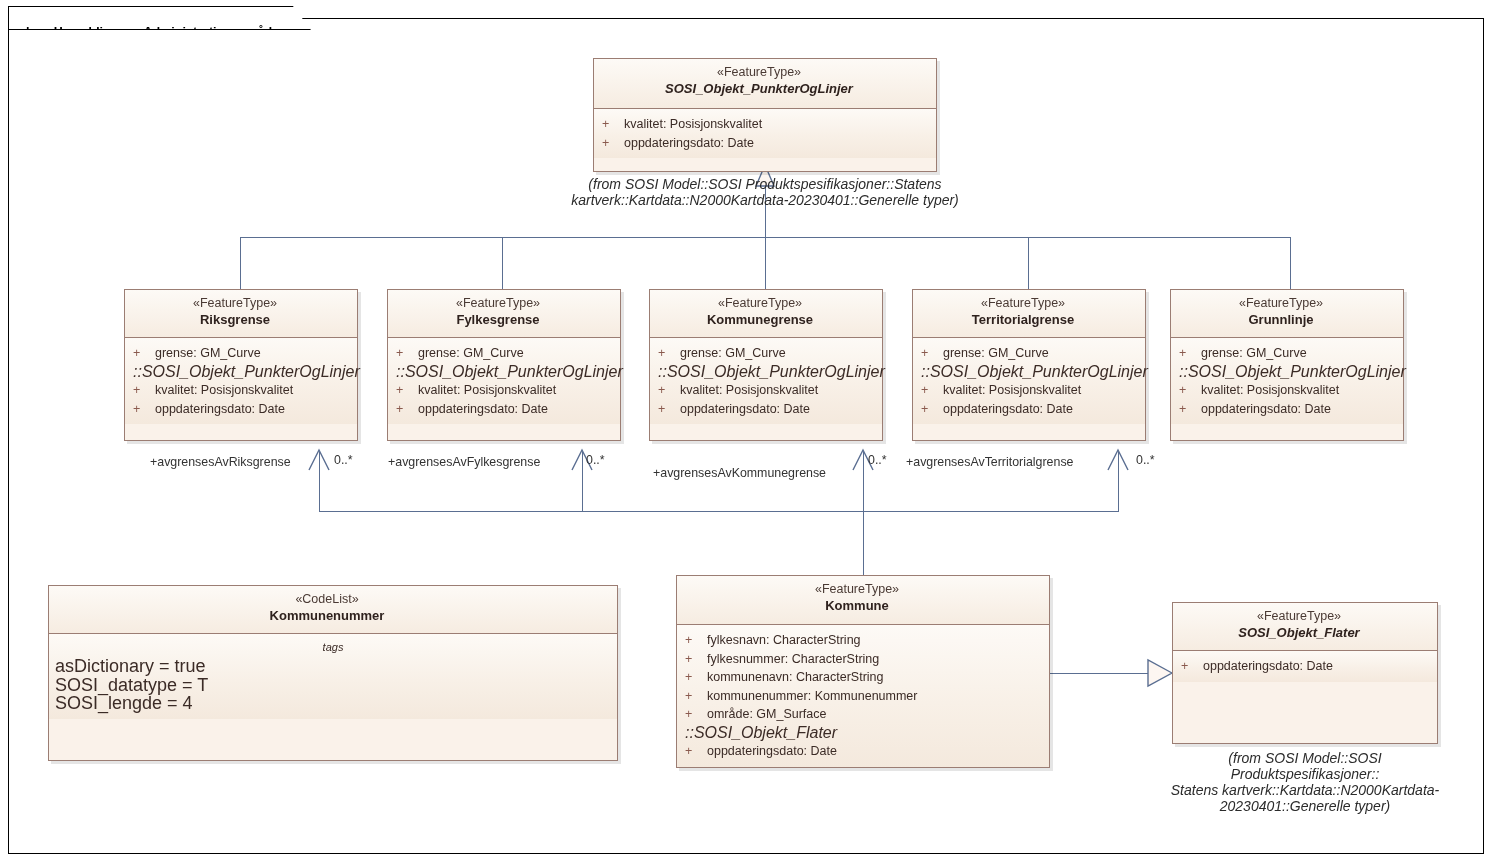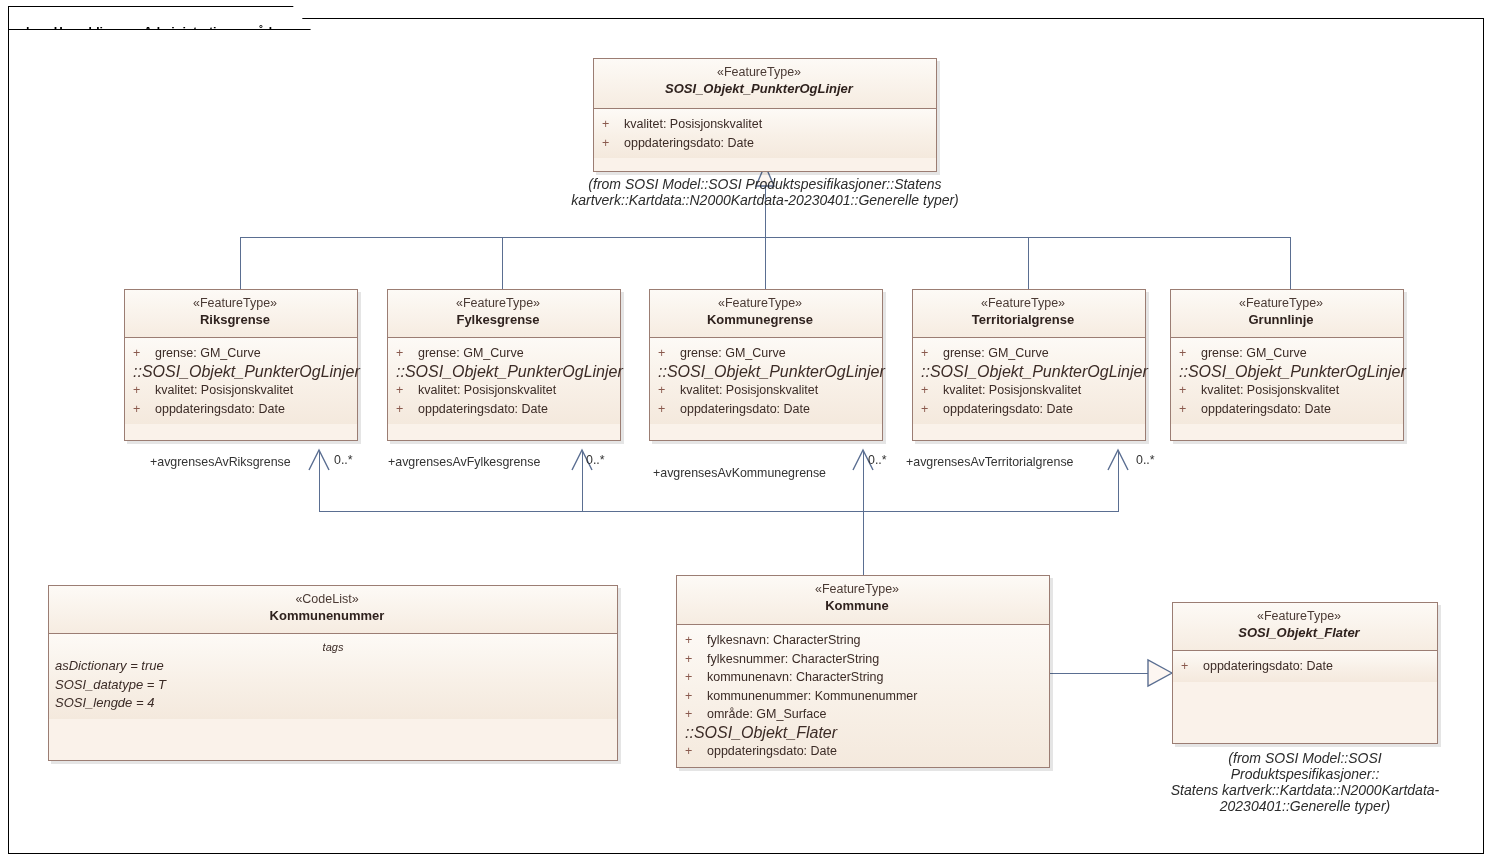--- a/index.html
+++ b/index.html
@@ -23,21 +23,21 @@
   .stereo{font-size:12.5px;line-height:15px;color:#4a3a34;}
   .cname{font-size:13px;font-weight:bold;line-height:17px;color:#2f221e;}
   .cname.ital{font-style:italic;}
   .cls-body{box-sizing:border-box;background:linear-gradient(to bottom,#fdfaf6 0%,#f8f0e7 55%,#f4e9dd 100%);
             padding:6px 0 6px 0;}
   .attr{display:flex;font-size:12.5px;line-height:18.5px;color:#3b2b26;padding:0 8px;}
   .attr .vis{width:22px;flex:0 0 22px;text-align:left;color:#8a5a4e;}
   .attr .txt{white-space:nowrap;}
   .inh-hdr{font-size:16px;line-height:18.5px;color:#3b2b26;font-style:italic;padding:0 8px;white-space:nowrap;}
   .tags-title{text-align:center;font-style:italic;font-size:11px;line-height:19px;color:#3b2b26;}
-  .tagline{font-size:13px;line-height:18.5px;color:#3b2b26;padding:0 6px;white-space:nowrap;font-style:italic;}
+  .tagline{font-size:18px;line-height:18.5px;color:#3b2b26;padding:0 6px;white-space:nowrap;}
 
   
   .fromnote{position:absolute;text-align:center;font-style:italic;font-size:14px;
             line-height:16px;color:#2b2b2b;}
 
   
   .ln{position:absolute;background:#5a6e91;}
   .lnh{height:1.4px;}
   .lnv{width:1.4px;}
   .lbl{position:absolute;font-size:12.4px;color:#333;white-space:nowrap;line-height:14px;}

